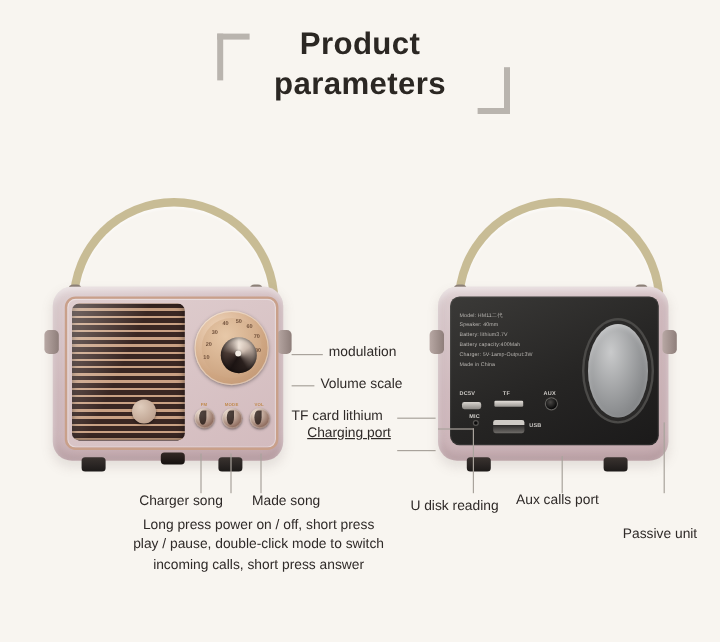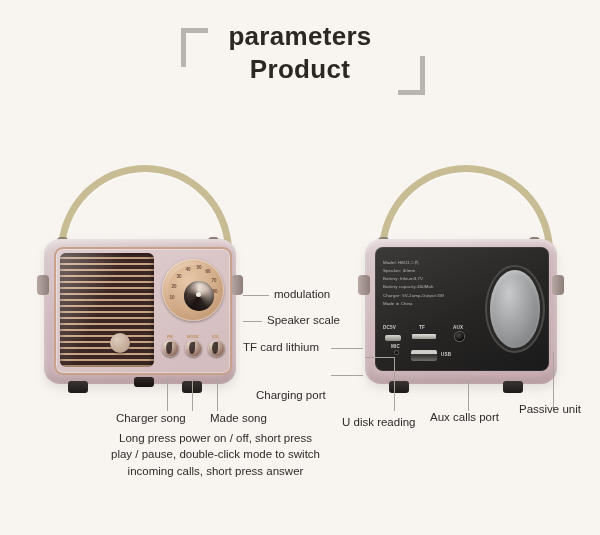--- a/index.html
+++ b/index.html
@@ -177,22 +177,22 @@
   }
 </style>
 </head>
 <body>
 
 <div class="stage">
 
   <div class="bracket" id="bracket-tl"></div>
   <div class="bracket" id="bracket-br"></div>
   <div class="abs" id="title-block">
+    <div class="line">Product</div>
     <div class="line">parameters</div>
-    <div class="line">Product</div>
   </div>
 
   <div class="radio" id="radio-front">
     <div class="handle" id="front-handle"></div>
     <div class="hinge" id="front-hinge-l"></div>
     <div class="hinge" id="front-hinge-r"></div>
 
     <div class="body" id="front-body">
       <div class="side-knob" style="left:-7px;top:36px;"></div>
       <div class="side-knob" style="right:-7px;top:36px;"></div>
@@ -289,26 +289,26 @@
   <div class="lead lead-v" style="left:167px;top:378px;height:33px;"></div>
   <div class="lead lead-v" style="left:192px;top:378px;height:33px;"></div>
   <div class="lead lead-v" style="left:217px;top:378px;height:33px;"></div>
 
   <div class="lead lead-v" style="left:394px;top:357px;height:54px;"></div>
   <div class="lead lead-h" style="left:365px;top:357px;width:30px;"></div>
   <div class="lead lead-v" style="left:468px;top:380px;height:31px;"></div>
   <div class="lead lead-v" style="left:553px;top:352px;height:59px;"></div>
 
   <div class="callout" style="left:274px;top:289px;">modulation</div>
-  <div class="callout" style="left:267px;top:315px;">Speaker scale</div>
+  <div class="callout" style="left:267px;top:315px;">Volume scale</div>
   <div class="callout" style="left:243px;top:342px;">TF card lithium</div>
-  <div class="callout" style="left:256px;top:390px;">Charging port</div>
+  <div class="callout" style="left:256px;top:356px;text-decoration:underline;">Charging port</div>
 
   <div class="callout" style="left:116px;top:413px;">Charger song</div>
   <div class="callout" style="left:210px;top:413px;">Made song</div>
 
   <div class="callout" style="left:342px;top:417px;">U disk reading</div>
   <div class="callout" style="left:430px;top:412px;">Aux calls port</div>
-  <div class="callout" style="left:519px;top:404px;">Passive unit</div>
+  <div class="callout" style="left:519px;top:440px;">Passive unit</div>
 
   <div id="press-note">Long press power on / off, short press play / pause, double-click mode to switch incoming calls, short press answer</div>
 
 </div>
 
 </body></html>

